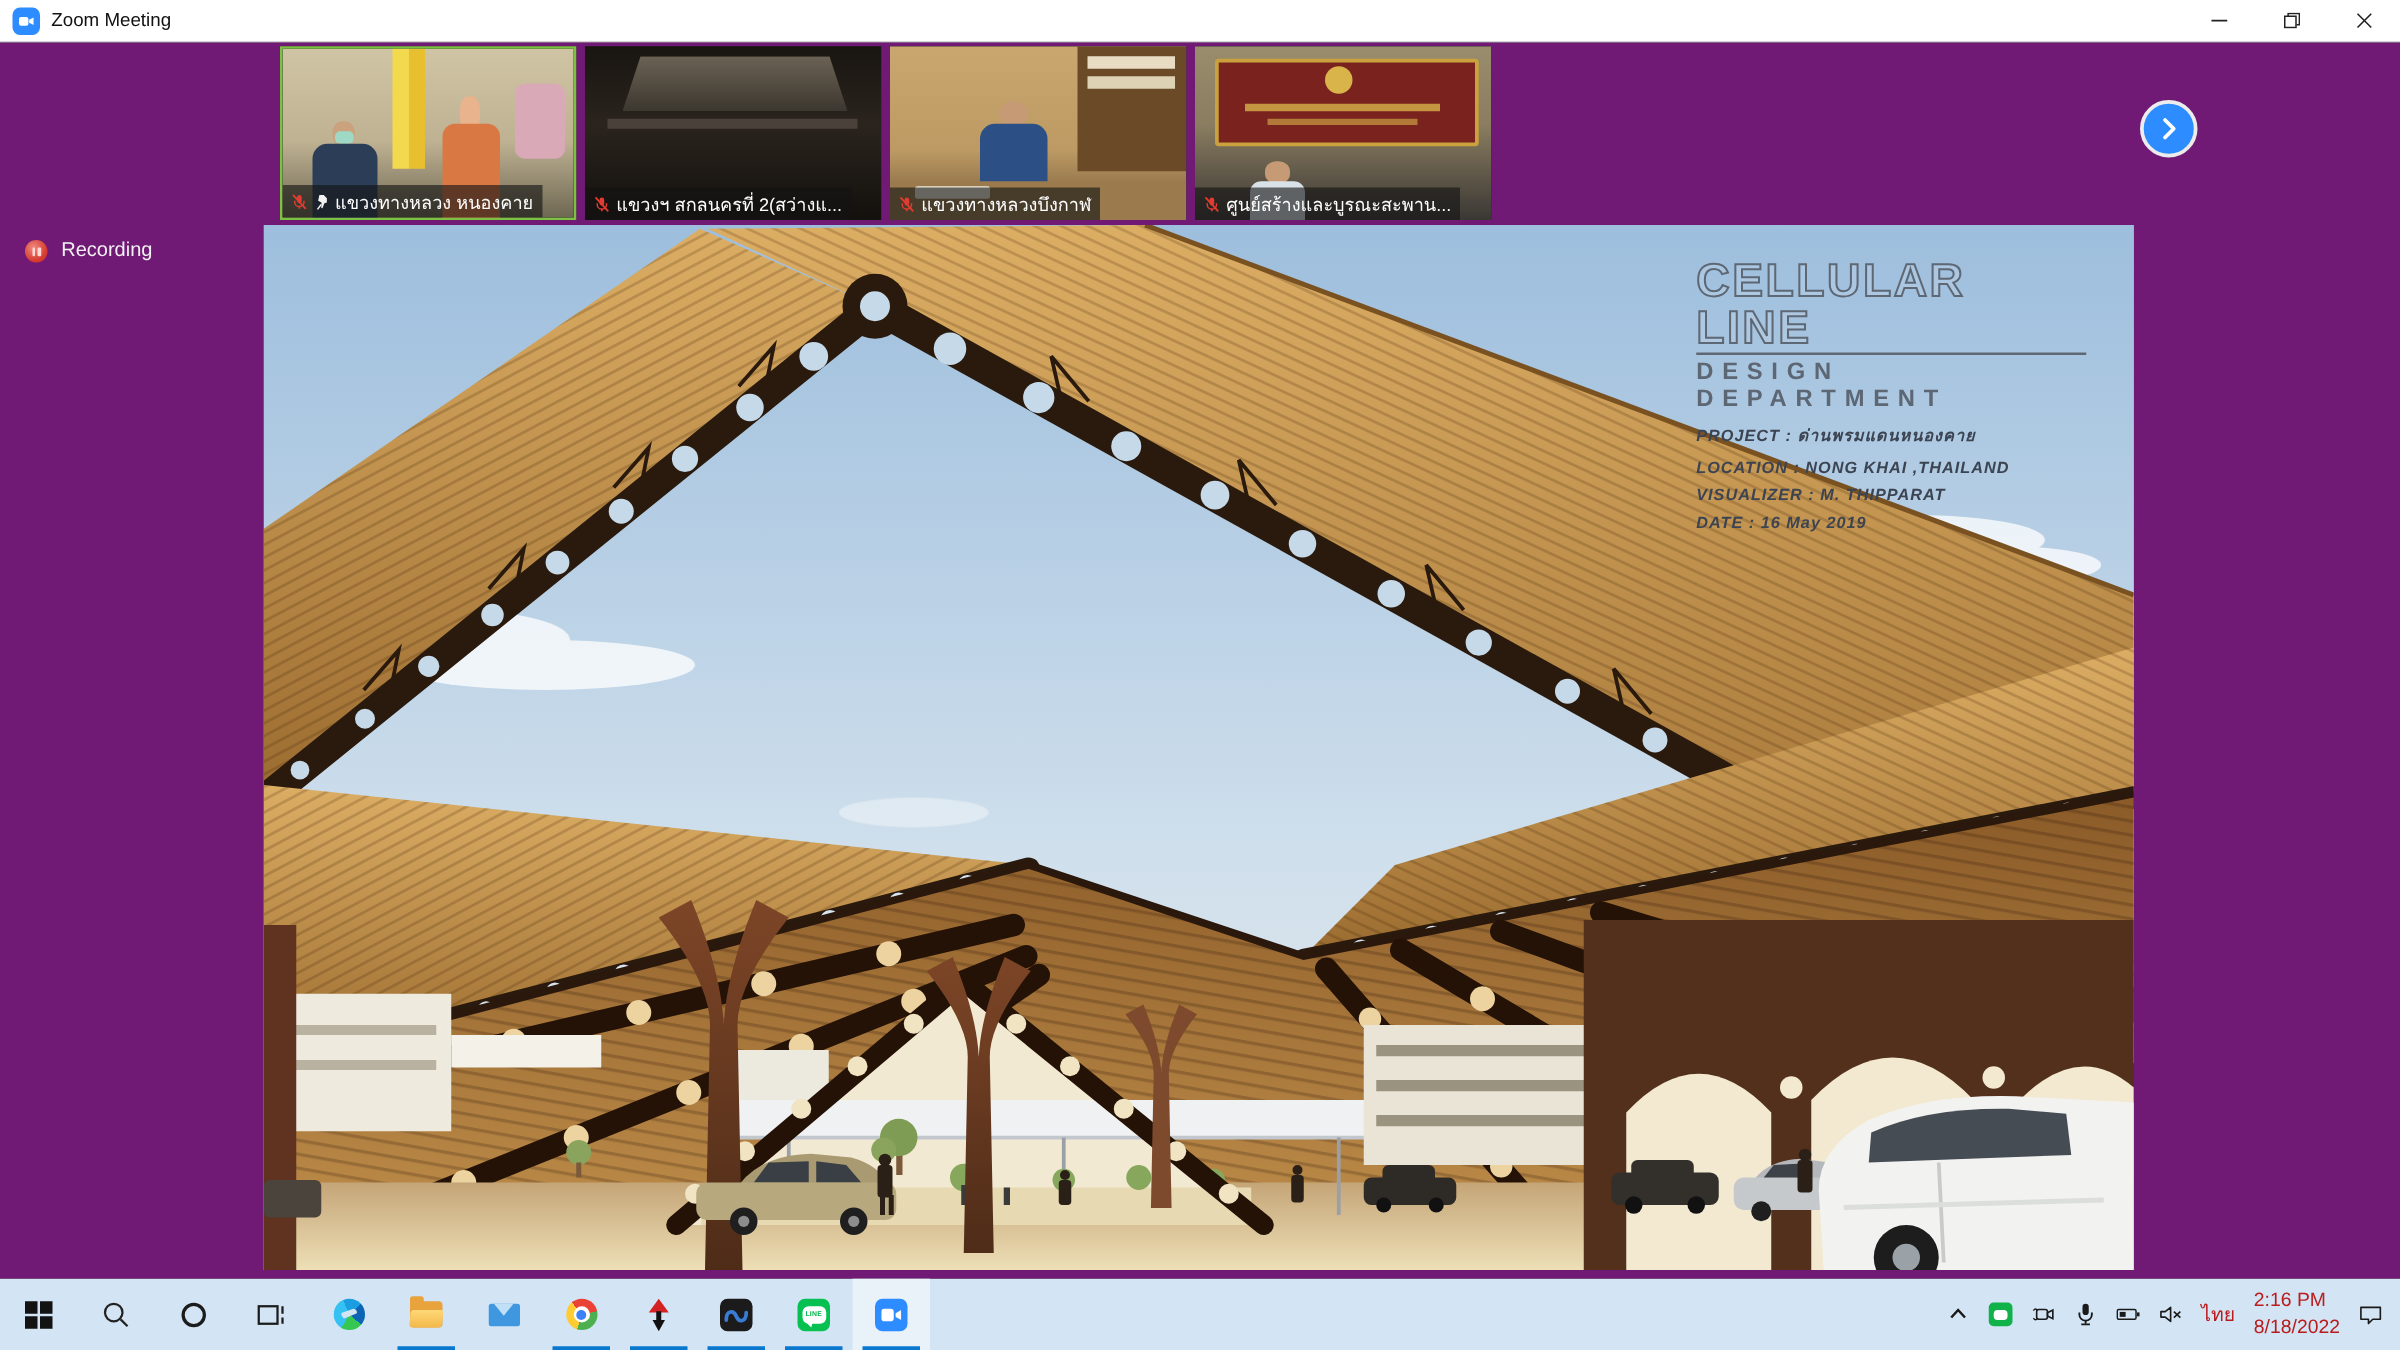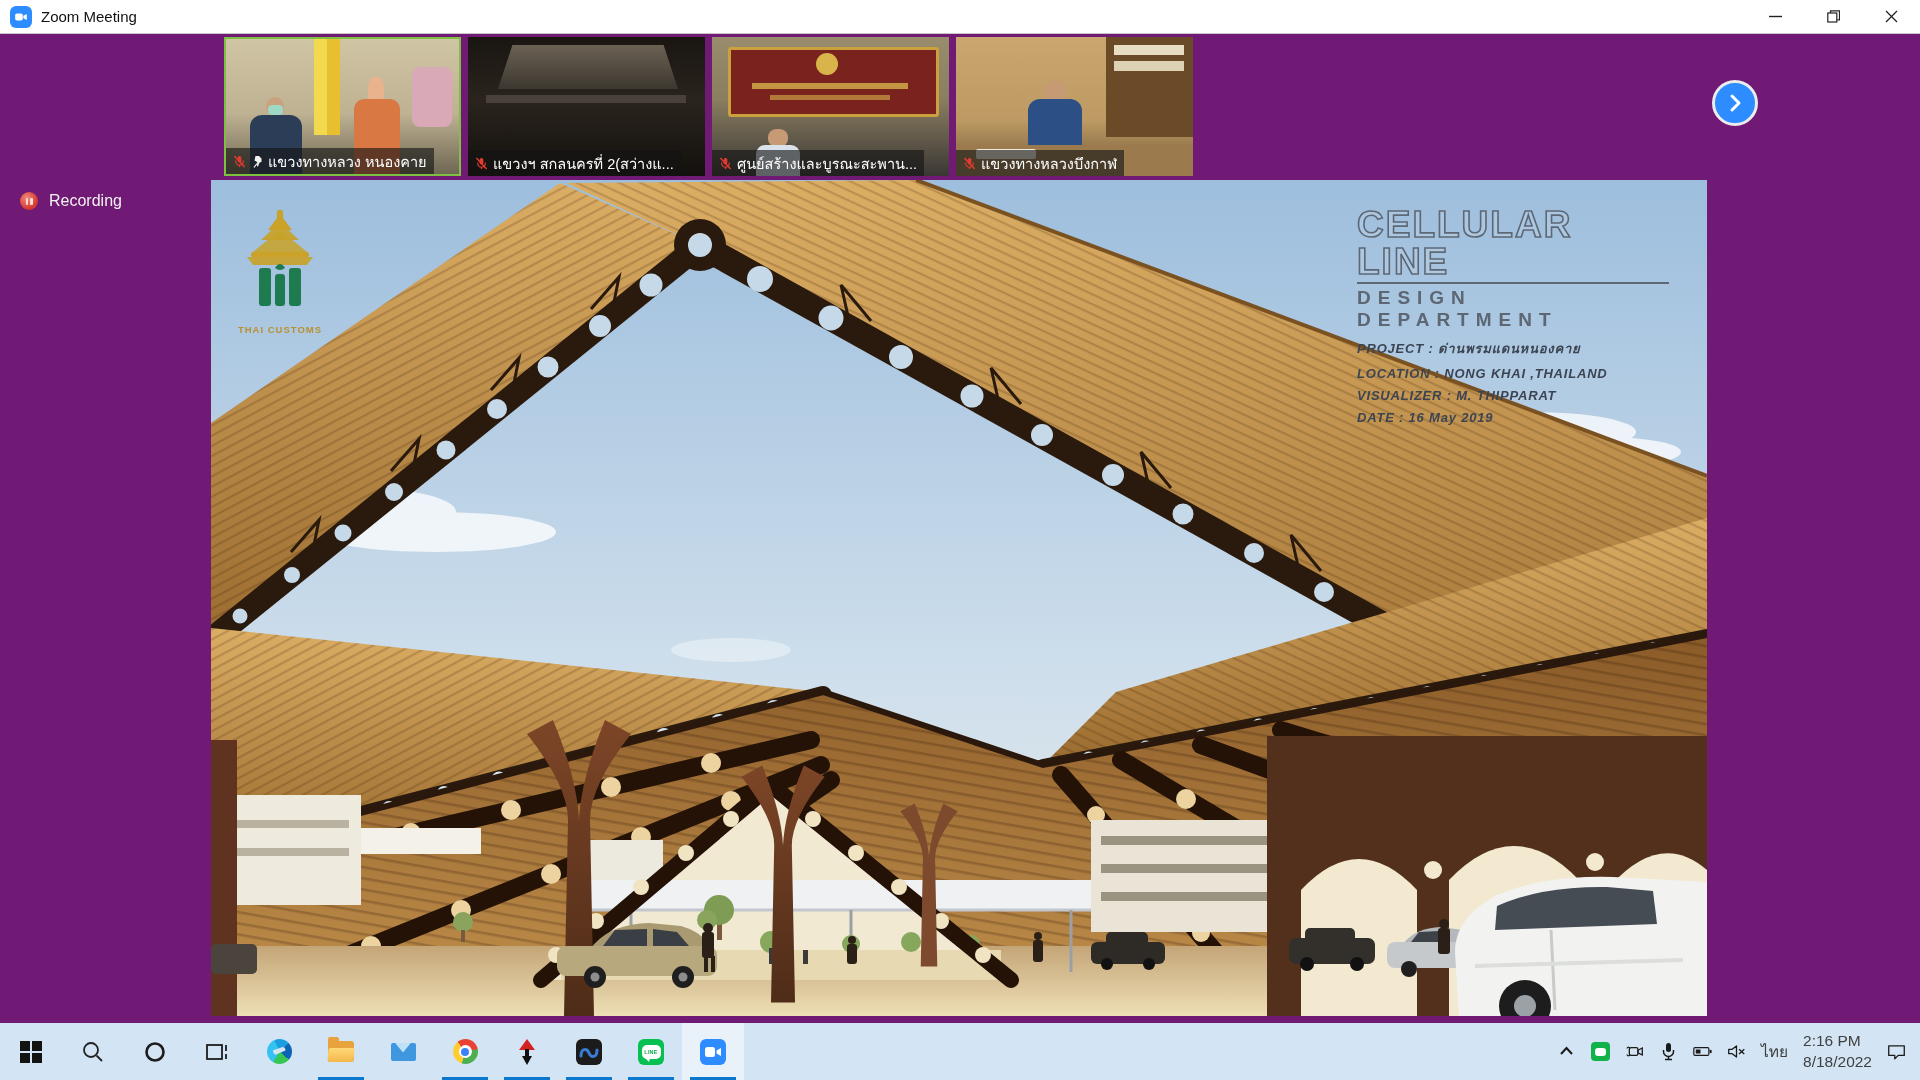--- a/index.html
+++ b/index.html
@@ -101,21 +101,21 @@
   .arrowsicon .stem{position:absolute;left:9px;top:10px;width:4px;height:7px;background:#111;}
 
   .webexicon{background:#1b1b1b;}
   .lineicon{background:#06c152;}
   .linebubble{width:19px;height:14px;background:#fff;border-radius:5px;position:relative;display:flex;align-items:center;justify-content:center;}
   .linebubble::after{content:"";position:absolute;left:3px;bottom:-3px;border-left:4px solid transparent;border-right:1px solid transparent;border-top:4px solid #fff;}
   .linebubble span{font-size:5.5px;font-weight:700;color:#06b14c;letter-spacing:0.2px;}
   .zoomicon{background:#2d8cff;}
 
   
-  .tray{margin-left:auto;display:flex;align-items:center;gap:15px;padding-right:14px;height:57px;color:#404040;}
+  .tray{margin-left:auto;display:flex;align-items:center;gap:15px;padding-right:14px;height:57px;color:#b91c1c;}
   .trayicon{display:flex;align-items:center;justify-content:center;}
   .trayicon svg{width:19px;height:19px;}
   .linetray{width:19px;height:19px;border-radius:4px;background:#12b24b;display:flex;align-items:center;justify-content:center;}
   .linetray i{display:block;width:11px;height:8px;background:#fff;border-radius:3px;}
   .lang{font-size:15.5px;}
   .clock{font-size:15.5px;line-height:1.3;}
 </style>
 </head>
 <body>
 
@@ -191,57 +191,57 @@
             <rect x="5" y="1" width="4" height="7" rx="2" fill="#e23b30"></rect>
             <path d="M3 6v1a4 4 0 0 0 8 0V6" fill="none" stroke="#e23b30" stroke-width="1.3"></path>
             <line x1="7" y1="11" x2="7" y2="13" stroke="#e23b30" stroke-width="1.3"></line>
             <line x1="1.5" y1="1" x2="12.5" y2="13" stroke="#e23b30" stroke-width="1.6"></line>
           </svg>
           <span class="pname">แขวงฯ สกลนครที่ 2(สว่างแ...</span>
         </div>
       </div>
 
       <div class="thumb">
-        <div class="art a5">
-          <i class="shape" style="left:16px;top:10px;width:205px;height:64px;background:#7a221e;border:3px solid #caa13c;border-radius:3px;"></i>
-          <i class="shape" style="left:104px;top:16px;width:22px;height:22px;border-radius:50%;background:#d8b44a;"></i>
-          <i class="shape" style="left:40px;top:46px;width:156px;height:6px;background:#d8b44a;opacity:.8;"></i>
-          <i class="shape" style="left:58px;top:58px;width:120px;height:5px;background:#d8b44a;opacity:.6;"></i>
-          <i class="shape" style="left:56px;top:92px;width:20px;height:18px;border-radius:45%;background:#c79a76;"></i>
-          <i class="shape" style="left:44px;top:108px;width:44px;height:31px;border-radius:9px 9px 0 0;background:#d9e2e8;"></i>
-        </div>
-        <div class="plabel">
-          <svg width="13" height="13" viewBox="0 0 14 14">
-            <rect x="5" y="1" width="4" height="7" rx="2" fill="#e23b30"></rect>
-            <path d="M3 6v1a4 4 0 0 0 8 0V6" fill="none" stroke="#e23b30" stroke-width="1.3"></path>
-            <line x1="7" y1="11" x2="7" y2="13" stroke="#e23b30" stroke-width="1.3"></line>
-            <line x1="1.5" y1="1" x2="12.5" y2="13" stroke="#e23b30" stroke-width="1.6"></line>
-          </svg>
-          <span class="pname">ศูนย์สร้างและบูรณะสะพาน...</span>
-        </div>
-      </div>
-
-      <div class="thumb">
         <div class="art a6">
           <i class="shape" style="left:150px;top:0;width:87px;height:100px;background:#6b4a28;"></i>
           <i class="shape" style="left:158px;top:8px;width:70px;height:10px;background:#e8dcc2;"></i>
           <i class="shape" style="left:158px;top:24px;width:70px;height:10px;background:#ddd2b4;"></i>
           <i class="shape" style="left:88px;top:44px;width:22px;height:20px;border-radius:45%;background:#c79a76;"></i>
           <i class="shape" style="left:72px;top:62px;width:54px;height:50px;border-radius:12px 12px 0 0;background:#2c4f86;"></i>
           <i class="shape" style="left:0;top:108px;width:237px;height:31px;background:#9b7b4e;"></i>
           <i class="shape" style="left:20px;top:112px;width:60px;height:10px;background:#efe9da;border-radius:2px;"></i>
         </div>
         <div class="plabel">
           <svg width="13" height="13" viewBox="0 0 14 14">
             <rect x="5" y="1" width="4" height="7" rx="2" fill="#e23b30"></rect>
             <path d="M3 6v1a4 4 0 0 0 8 0V6" fill="none" stroke="#e23b30" stroke-width="1.3"></path>
             <line x1="7" y1="11" x2="7" y2="13" stroke="#e23b30" stroke-width="1.3"></line>
             <line x1="1.5" y1="1" x2="12.5" y2="13" stroke="#e23b30" stroke-width="1.6"></line>
           </svg>
           <span class="pname">แขวงทางหลวงบึงกาฬ</span>
+        </div>
+      </div>
+
+      <div class="thumb">
+        <div class="art a5">
+          <i class="shape" style="left:16px;top:10px;width:205px;height:64px;background:#7a221e;border:3px solid #caa13c;border-radius:3px;"></i>
+          <i class="shape" style="left:104px;top:16px;width:22px;height:22px;border-radius:50%;background:#d8b44a;"></i>
+          <i class="shape" style="left:40px;top:46px;width:156px;height:6px;background:#d8b44a;opacity:.8;"></i>
+          <i class="shape" style="left:58px;top:58px;width:120px;height:5px;background:#d8b44a;opacity:.6;"></i>
+          <i class="shape" style="left:56px;top:92px;width:20px;height:18px;border-radius:45%;background:#c79a76;"></i>
+          <i class="shape" style="left:44px;top:108px;width:44px;height:31px;border-radius:9px 9px 0 0;background:#d9e2e8;"></i>
+        </div>
+        <div class="plabel">
+          <svg width="13" height="13" viewBox="0 0 14 14">
+            <rect x="5" y="1" width="4" height="7" rx="2" fill="#e23b30"></rect>
+            <path d="M3 6v1a4 4 0 0 0 8 0V6" fill="none" stroke="#e23b30" stroke-width="1.3"></path>
+            <line x1="7" y1="11" x2="7" y2="13" stroke="#e23b30" stroke-width="1.3"></line>
+            <line x1="1.5" y1="1" x2="12.5" y2="13" stroke="#e23b30" stroke-width="1.6"></line>
+          </svg>
+          <span class="pname">ศูนย์สร้างและบูรณะสะพาน...</span>
         </div>
       </div>
     </div>
 
     <button class="nextpage">
       <svg viewBox="0 0 20 20">
         <path d="M7 3l7 7-7 7" fill="none" stroke="#fff" stroke-width="3" stroke-linecap="round" stroke-linejoin="round"></path>
       </svg>
     </button>
 
@@ -544,39 +544,20 @@
             <rect x="500" y="776" width="4" height="16"></rect>
           <circle cx="827" cy="756" r="4"></circle>
             <rect x="822" y="760" width="10" height="22" rx="3"></rect>
           <circle cx="641" cy="760" r="4"></circle>
             <rect x="636" y="764" width="10" height="20" rx="3"></rect>
           <circle cx="1233" cy="744" r="5"></circle>
             <rect x="1227" y="748" width="12" height="26" rx="3"></rect>
         </g>
       </svg>
 
-      <div class="customslogo">
-        <svg width="86" height="110" viewBox="0 0 86 110">
-          <g fill="#c9a227">
-            <rect x="40" y="2" width="6" height="12" rx="2"></rect>
-            <path d="M43,6 L55,22 L31,22 Z"></path>
-            <path d="M43,14 L62,32 L24,32 Z" opacity="0.9"></path>
-            <path d="M43,22 L70,44 L16,44 Z" opacity="0.85"></path>
-            <rect x="14" y="44" width="58" height="5" rx="2"></rect>
-            <path d="M10,49 h66 l-6,8 h-54 Z" opacity="0.9"></path>
-          </g>
-          <g fill="#1e7a4f">
-            <rect x="22" y="60" width="12" height="38" rx="3"></rect>
-            <rect x="52" y="60" width="12" height="38" rx="3"></rect>
-            <rect x="38" y="66" width="10" height="32" rx="3"></rect>
-            <path d="M38,60 q5,-8 10,0 q-5,4 -10,0"></path>
-          </g>
-        </svg>
-        <div class="cap">THAI CUSTOMS</div>
-      </div>
 
       <div class="stamp">
         <div class="cb">CELLULAR LINE</div>
         <div class="dd">DESIGN DEPARTMENT</div>
         <div class="ln">PROJECT :  ด่านพรมแดนหนองคาย</div>
         <div class="ln">LOCATION : NONG KHAI ,THAILAND</div>
         <div class="ln">VISUALIZER : M. THIPPARAT</div>
         <div class="ln">DATE : 16 May 2019</div>
       </div>
     </div>

